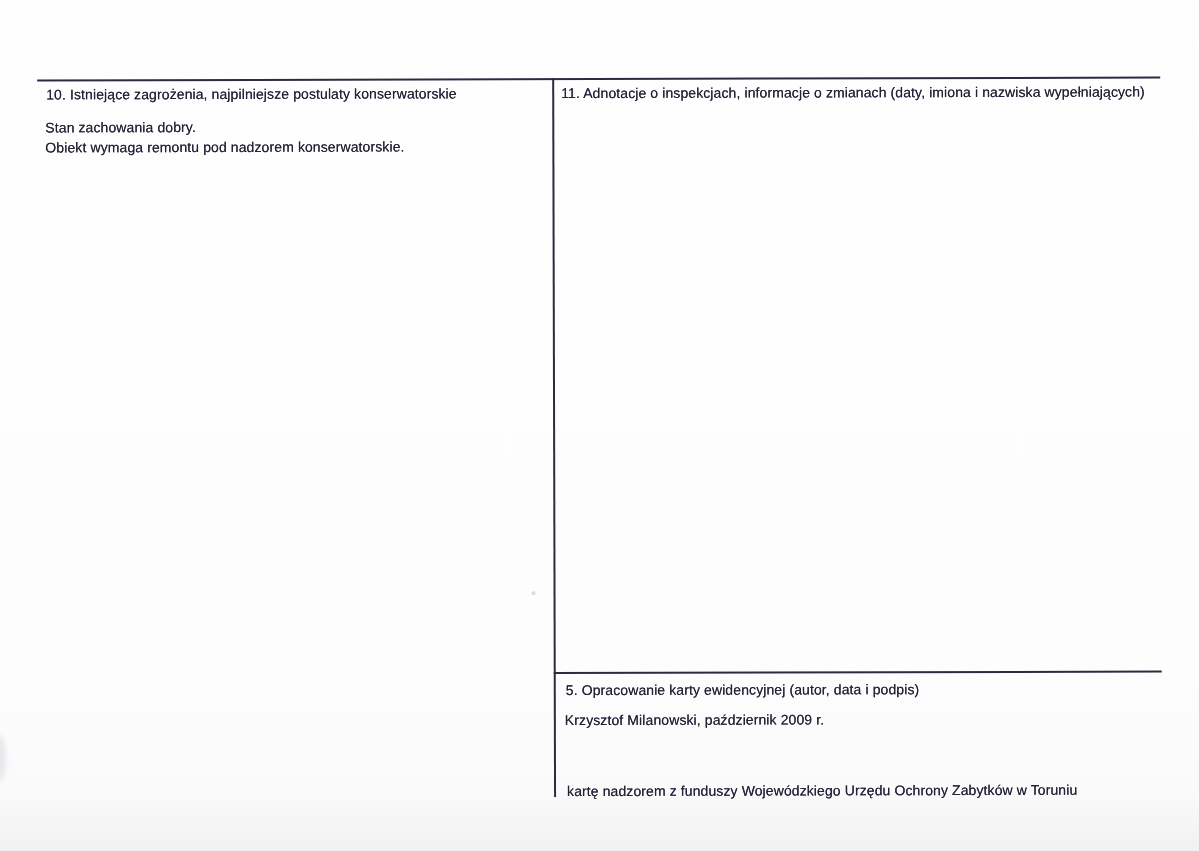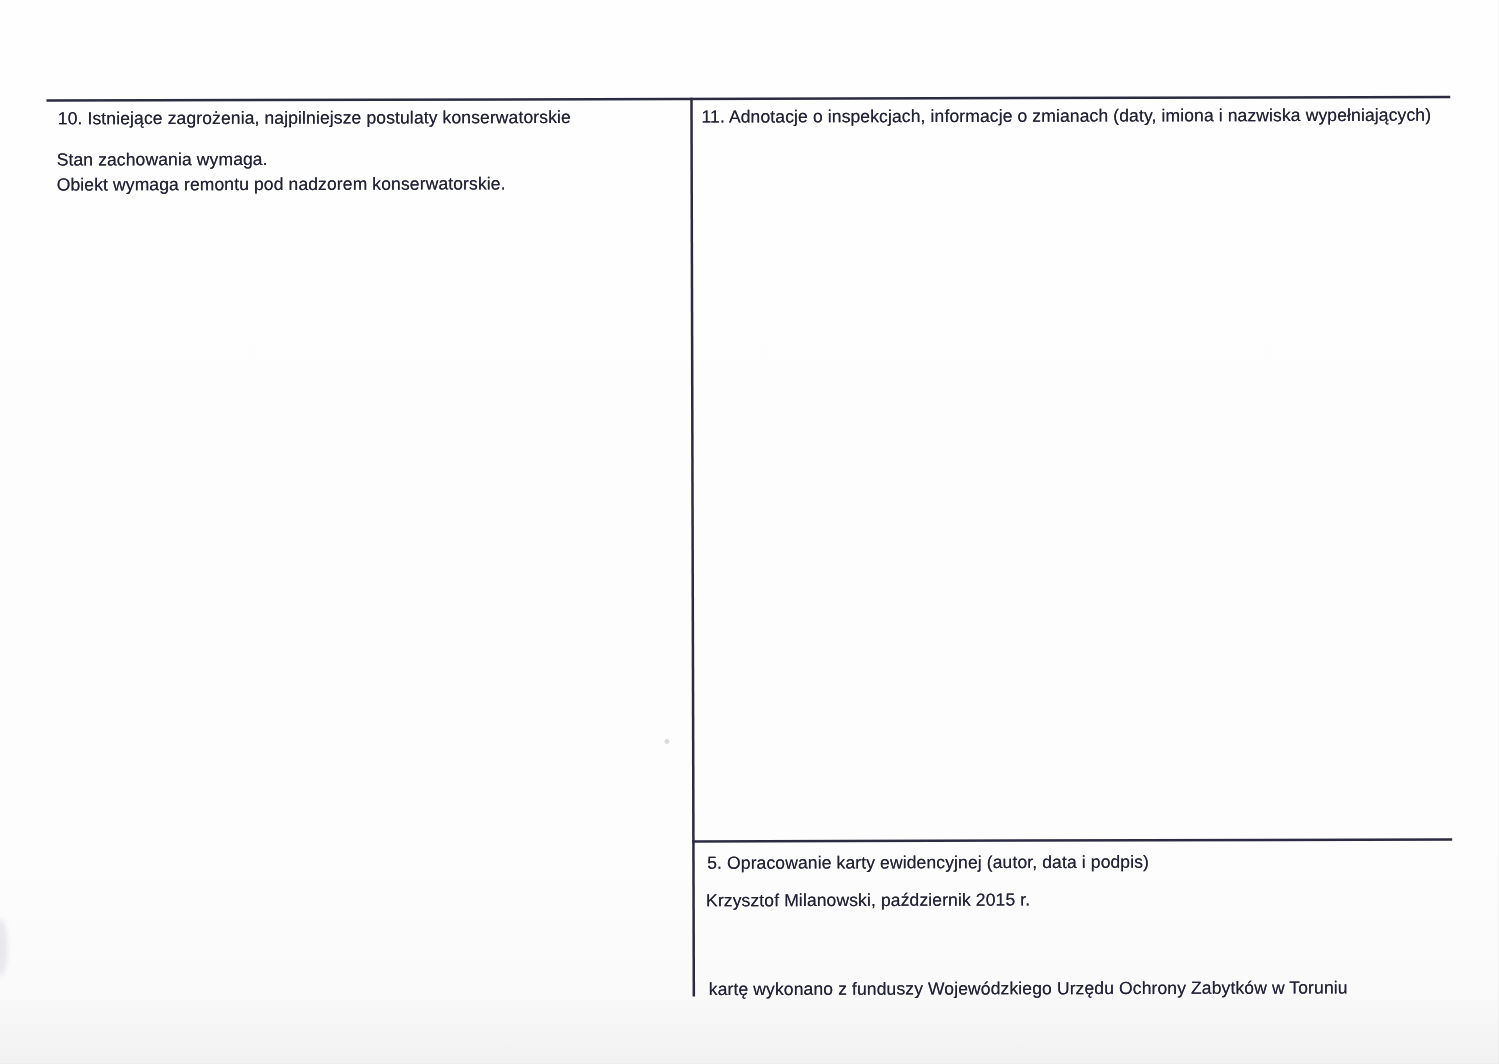--- a/index.html
+++ b/index.html
@@ -89,29 +89,29 @@
 <div class="page">
   <div class="sheet">
 
     <div class="rule rule-top"></div>
     <div class="rule rule-vert"></div>
     <div class="rule rule-s12"></div>
 
     <div class="txt s10-header">10. Istniejące zagrożenia, najpilniejsze postulaty konserwatorskie</div>
 
     <div class="txt s10-body">
-      <div>Stan zachowania wymaga.</div>
+      <div>Stan zachowania dobry.</div>
       <div>Obiekt wymaga remontu pod nadzorem konserwatorskie.</div>
     </div>
 
     <div class="txt s11-header">11. Adnotacje o inspekcjach, informacje o zmianach (daty, imiona i nazwiska wypełniających)</div>
 
     <div class="txt s12-header">5. Opracowanie karty ewidencyjnej (autor, data i podpis)</div>
 
-    <div class="txt s12-author">Krzysztof Milanowski, październik 2015 r.</div>
+    <div class="txt s12-author">Krzysztof Milanowski, październik 2009 r.</div>
 
-    <div class="txt s12-fund">kartę wykonano z funduszy Wojewódzkiego Urzędu Ochrony Zabytków w Toruniu</div>
+    <div class="txt s12-fund">kartę nadzorem z funduszy Wojewódzkiego Urzędu Ochrony Zabytków w Toruniu</div>
 
     <div class="speck"></div>
   </div>
 
   <div class="edge-smudge"></div>
 </div>
 
 </body></html>

